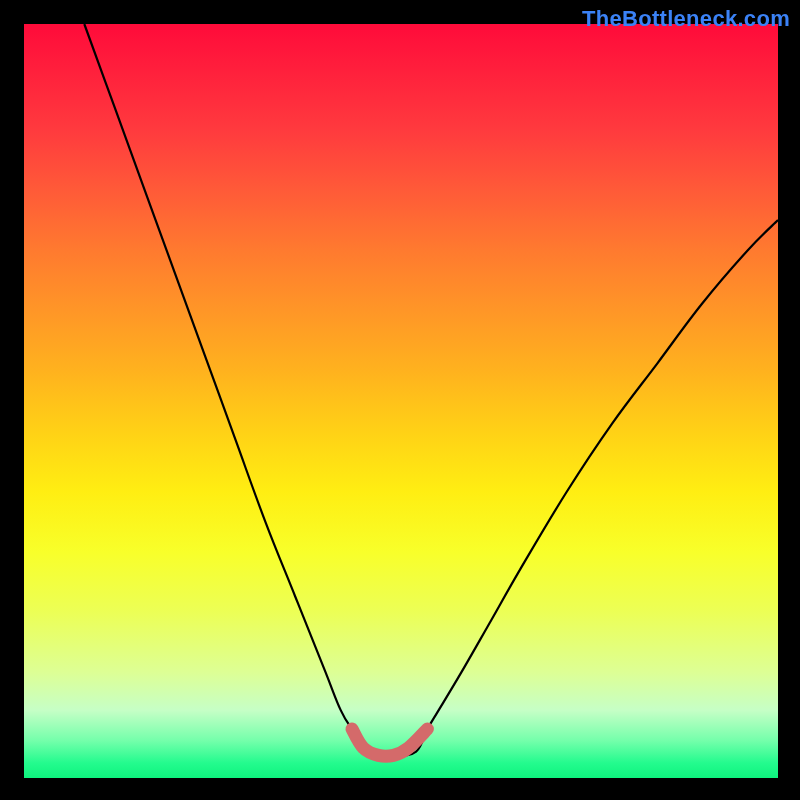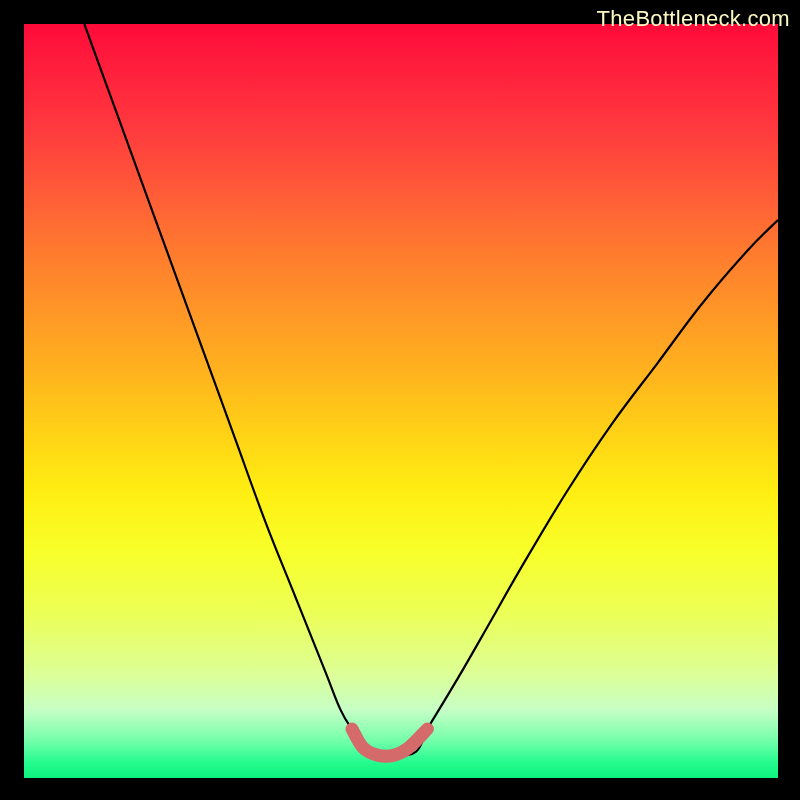--- a/index.html
+++ b/index.html
@@ -42,23 +42,23 @@
       #c6ffc6 91%,
       #75ffab 95%,
       #24fb8e 98%,
       #0ef37e 100%
     );
   }
   .watermark {
     position: absolute;
     top: 6px;
     right: 10px;
-    color: #fef9c3;
+    color: #3b82f6;
     font-size: 22px;
-    font-weight: 400;
+    font-weight: 700;
     letter-spacing: 0.3px;
     user-select: none;
   }
   svg.curve {
     position: absolute;
     left: 0;
     top: 0;
     width: 754px;
     height: 754px;
     overflow: visible;

